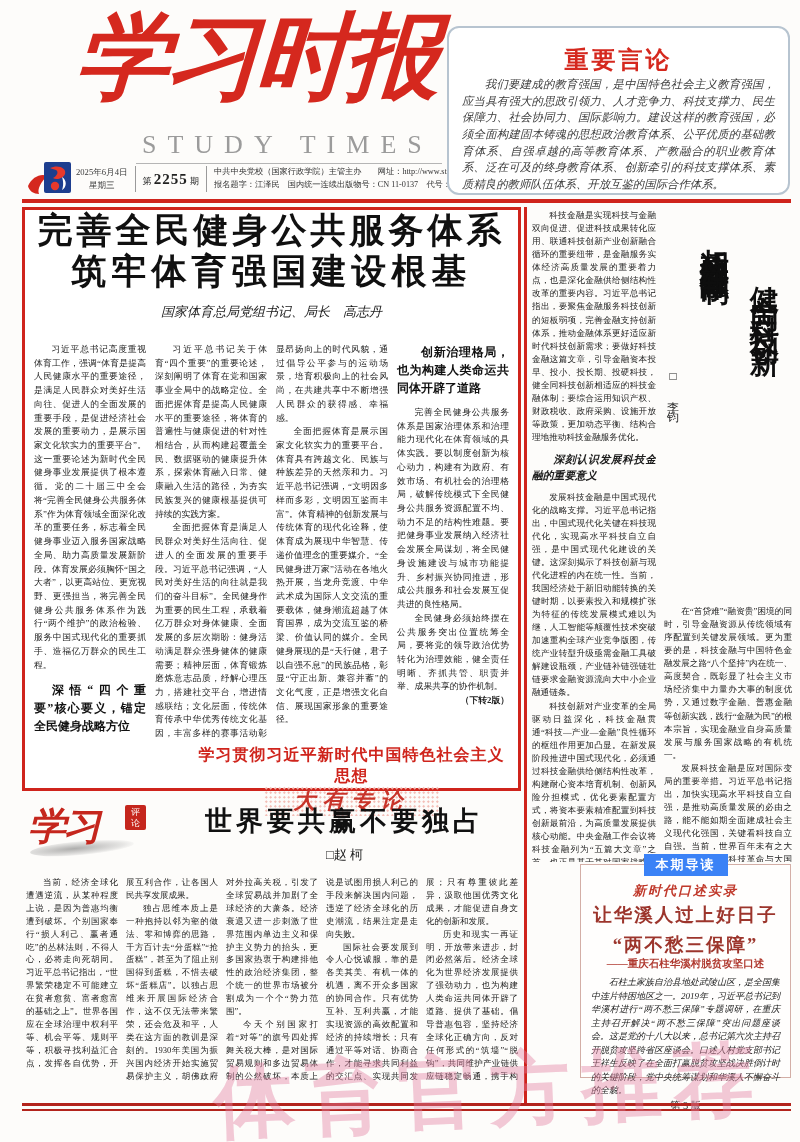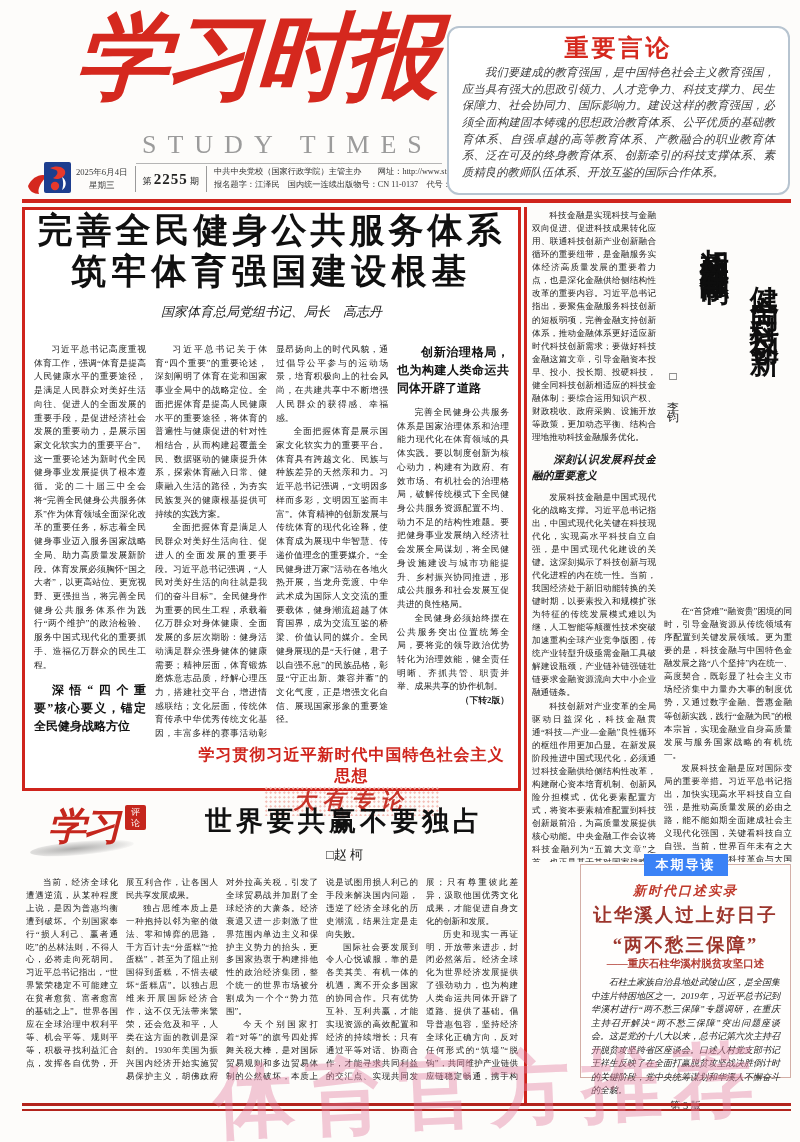--- a/index.html
+++ b/index.html
@@ -26,21 +26,21 @@
   }
   .emblem{ width:46px; height:36px; flex:0 0 auto; }
   .date-block{ text-align:center; font-size:8.6px; line-height:1.5; color:#3a3a3a; margin-left:4px; white-space:nowrap;}
   .vdiv{ width:1px; height:26px; background:#9a9a9a; margin:0 7px; flex:0 0 auto;}
   .issue-block{ font-size:9px; color:#222; white-space:nowrap;}
   .issue-block b{ font-size:15px; font-weight:bold; letter-spacing:1px;}
   .pub-block{ font-size:8.2px; line-height:1.55; color:#333; white-space:nowrap;}
   
   .quote-box{
     position:absolute; left:447px; top:26px; width:343px; height:169px;
-    border:2px solid #b7c4d0; border-radius:12px; padding:4px 13px 6px; background:#fff;
+    border:2px solid #b7c4d0; border-radius:12px; padding:16px 13px 6px; background:#fff;
   }
   .quote-title{ text-align:center; color:#d5281e; font-size:24px; font-weight:bold;
     letter-spacing:3px; font-family:"Liberation Sans",sans-serif; }
   .quote-body{ font-size:11.4px; line-height:1.46; text-align:justify; text-indent:2em;
     color:#3c3c3c; font-style:italic; }
   
   .top-red-rule{ position:absolute; left:22px; top:199px; width:769px; height:4px; background:#cf241c; }
   .v-red-rule{ position:absolute; left:524px; top:207px; width:3px; height:897px; background:#cf241c; }
   .bline{ position:absolute; left:22px; width:769px; height:2.5px; background:#b3241c; }
   .bline1{ top:1103px; } .bline2{ top:1108.5px; }
@@ -81,21 +81,21 @@
   .vtitle{ height:390px; writing-mode:vertical-rl; padding-right:4px;}
   .vt1{ font-size:29px; font-weight:900; letter-spacing:10px; margin-top:54px; margin-left:10px; color:#0e0e0e;}
   .vt2{ font-size:29px; font-weight:900; letter-spacing:3px; margin-top:16px; margin-left:14px; color:#0e0e0e;}
   .vauth{ font-size:12px; letter-spacing:9px; margin-top:160px; color:#222;}
   .colB-text{ height:257px; margin-top:6px; overflow:hidden; font-size:8.6px;
     line-height:1.52; text-align:justify;}
   
   .world-art{ position:absolute; left:22px; top:795px; width:500px; height:303px;}
   .world-head{ position:relative; height:72px;}
   .logo{ position:absolute; left:6px; top:4px; width:136px; height:64px;}
-  .logo-xx{ position:absolute; left:20px; top:2px; font-size:38px; font-weight:bold;
+  .logo-xx{ position:absolute; left:0; top:2px; font-size:38px; font-weight:bold;
     font-style:italic; color:#c5261d; letter-spacing:-3px; z-index:2;}
   .swoosh{ position:absolute; left:2px; bottom:8px; width:104px; height:14px; border-radius:50%;
     background:radial-gradient(ellipse at 42% 50%, rgba(110,110,110,.55), rgba(170,170,170,.28) 58%, transparent 75%);
     transform:rotate(-5deg); z-index:1;}
   .stamp{ position:absolute; right:18px; top:6px; width:21px; height:25px; background:#c5261d;
     color:#fff; font-size:9px; line-height:1.2; display:flex; flex-direction:column;
     align-items:center; justify-content:center; border-radius:2px; z-index:2;
     font-family:"Liberation Sans",sans-serif;}
   .world-h1{ margin-left:145px; text-align:center; padding-top:8px; font-size:27px;
     font-weight:900; letter-spacing:4px; color:#111;}

